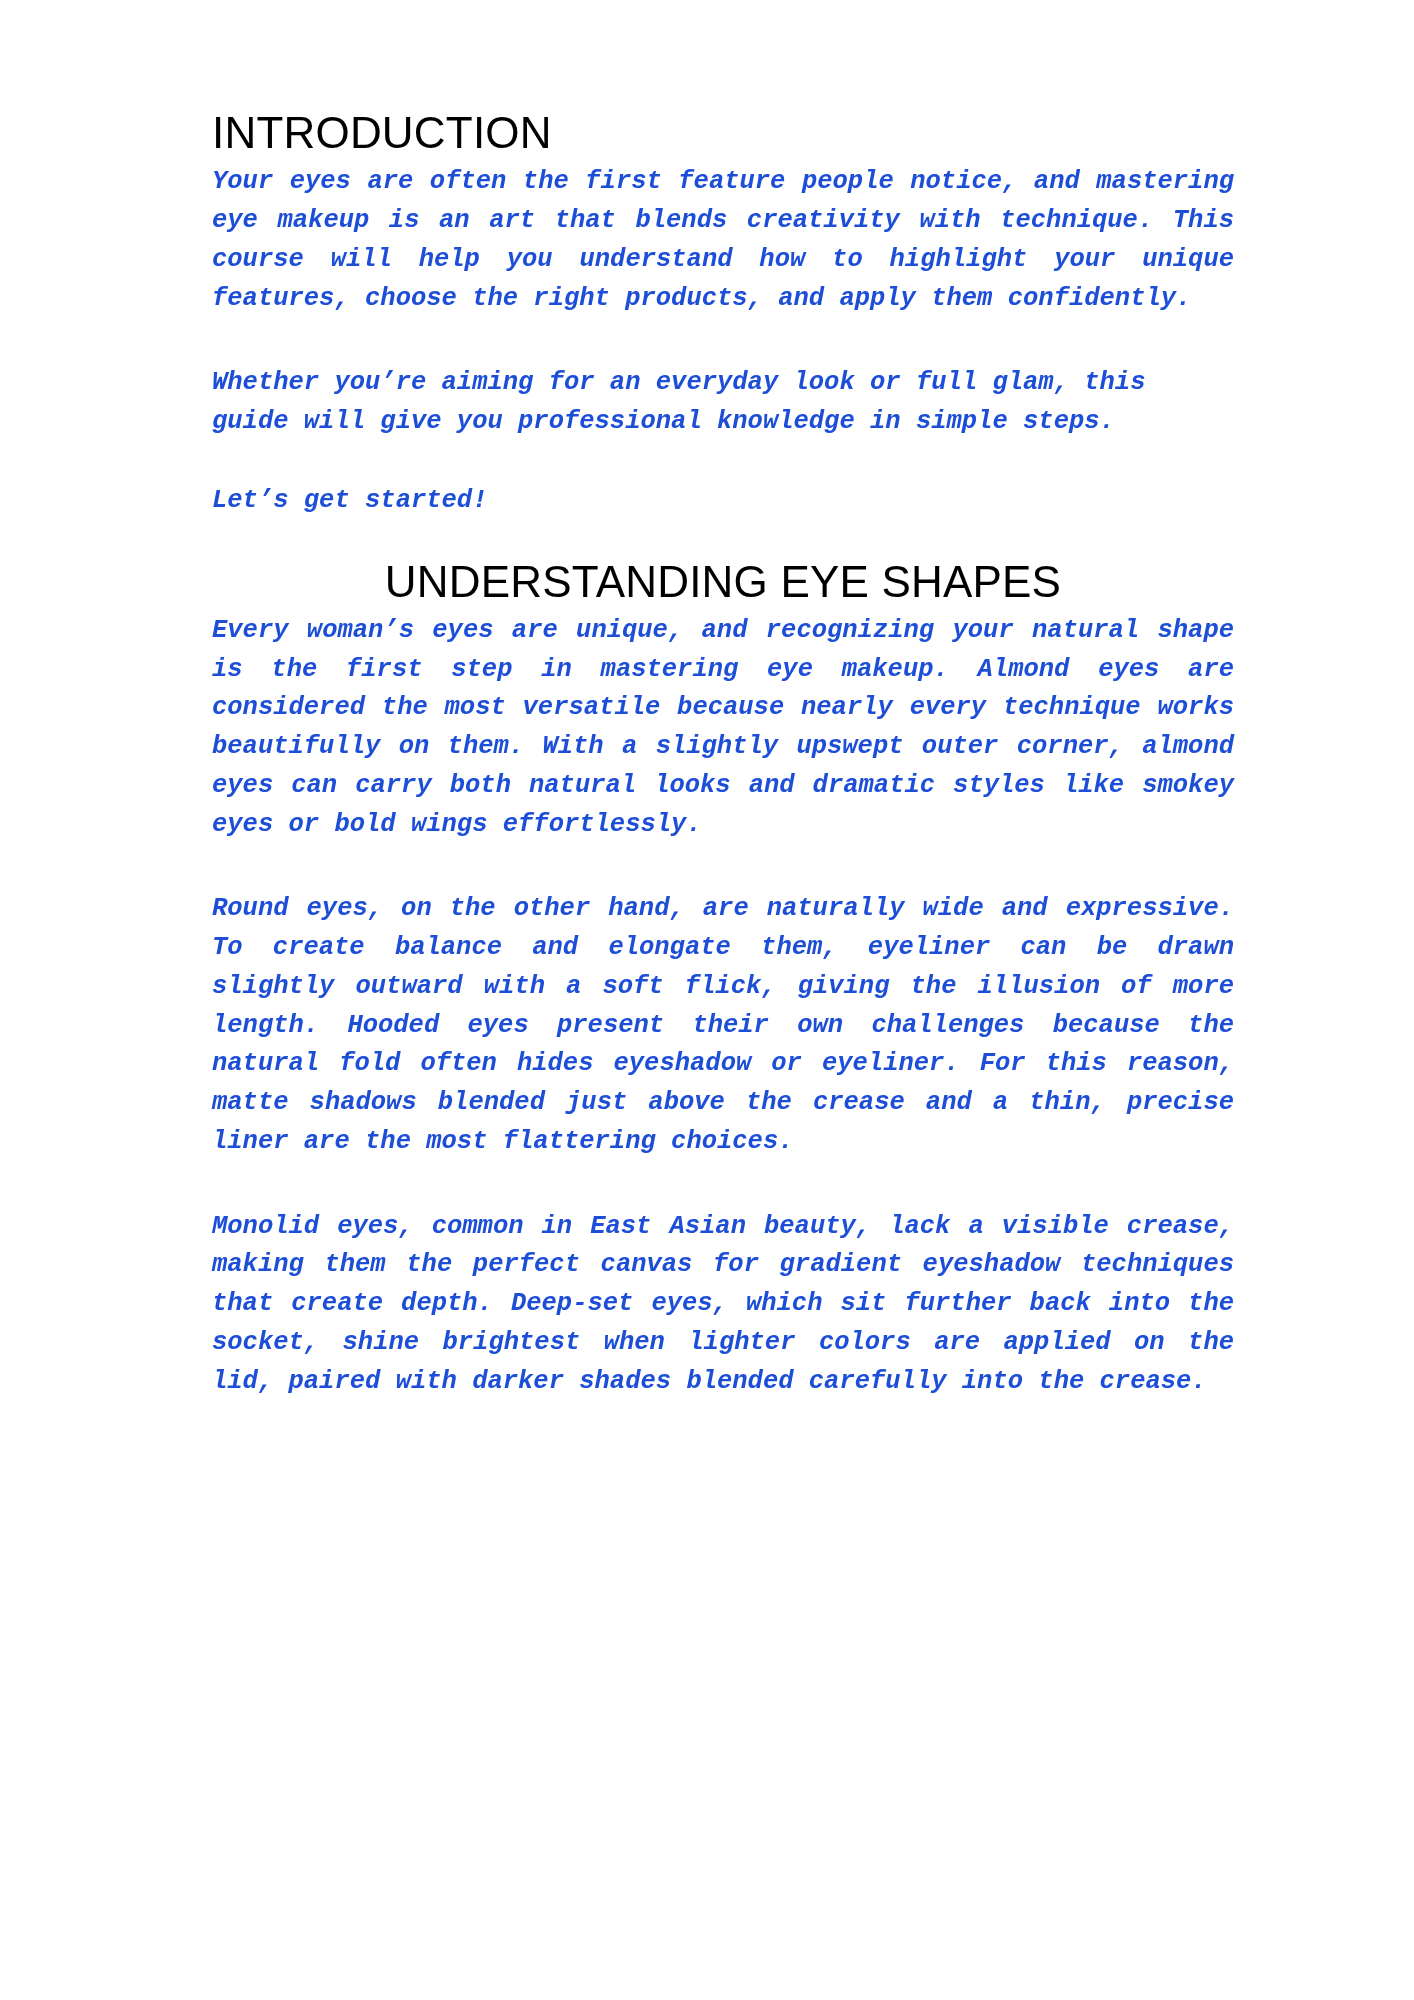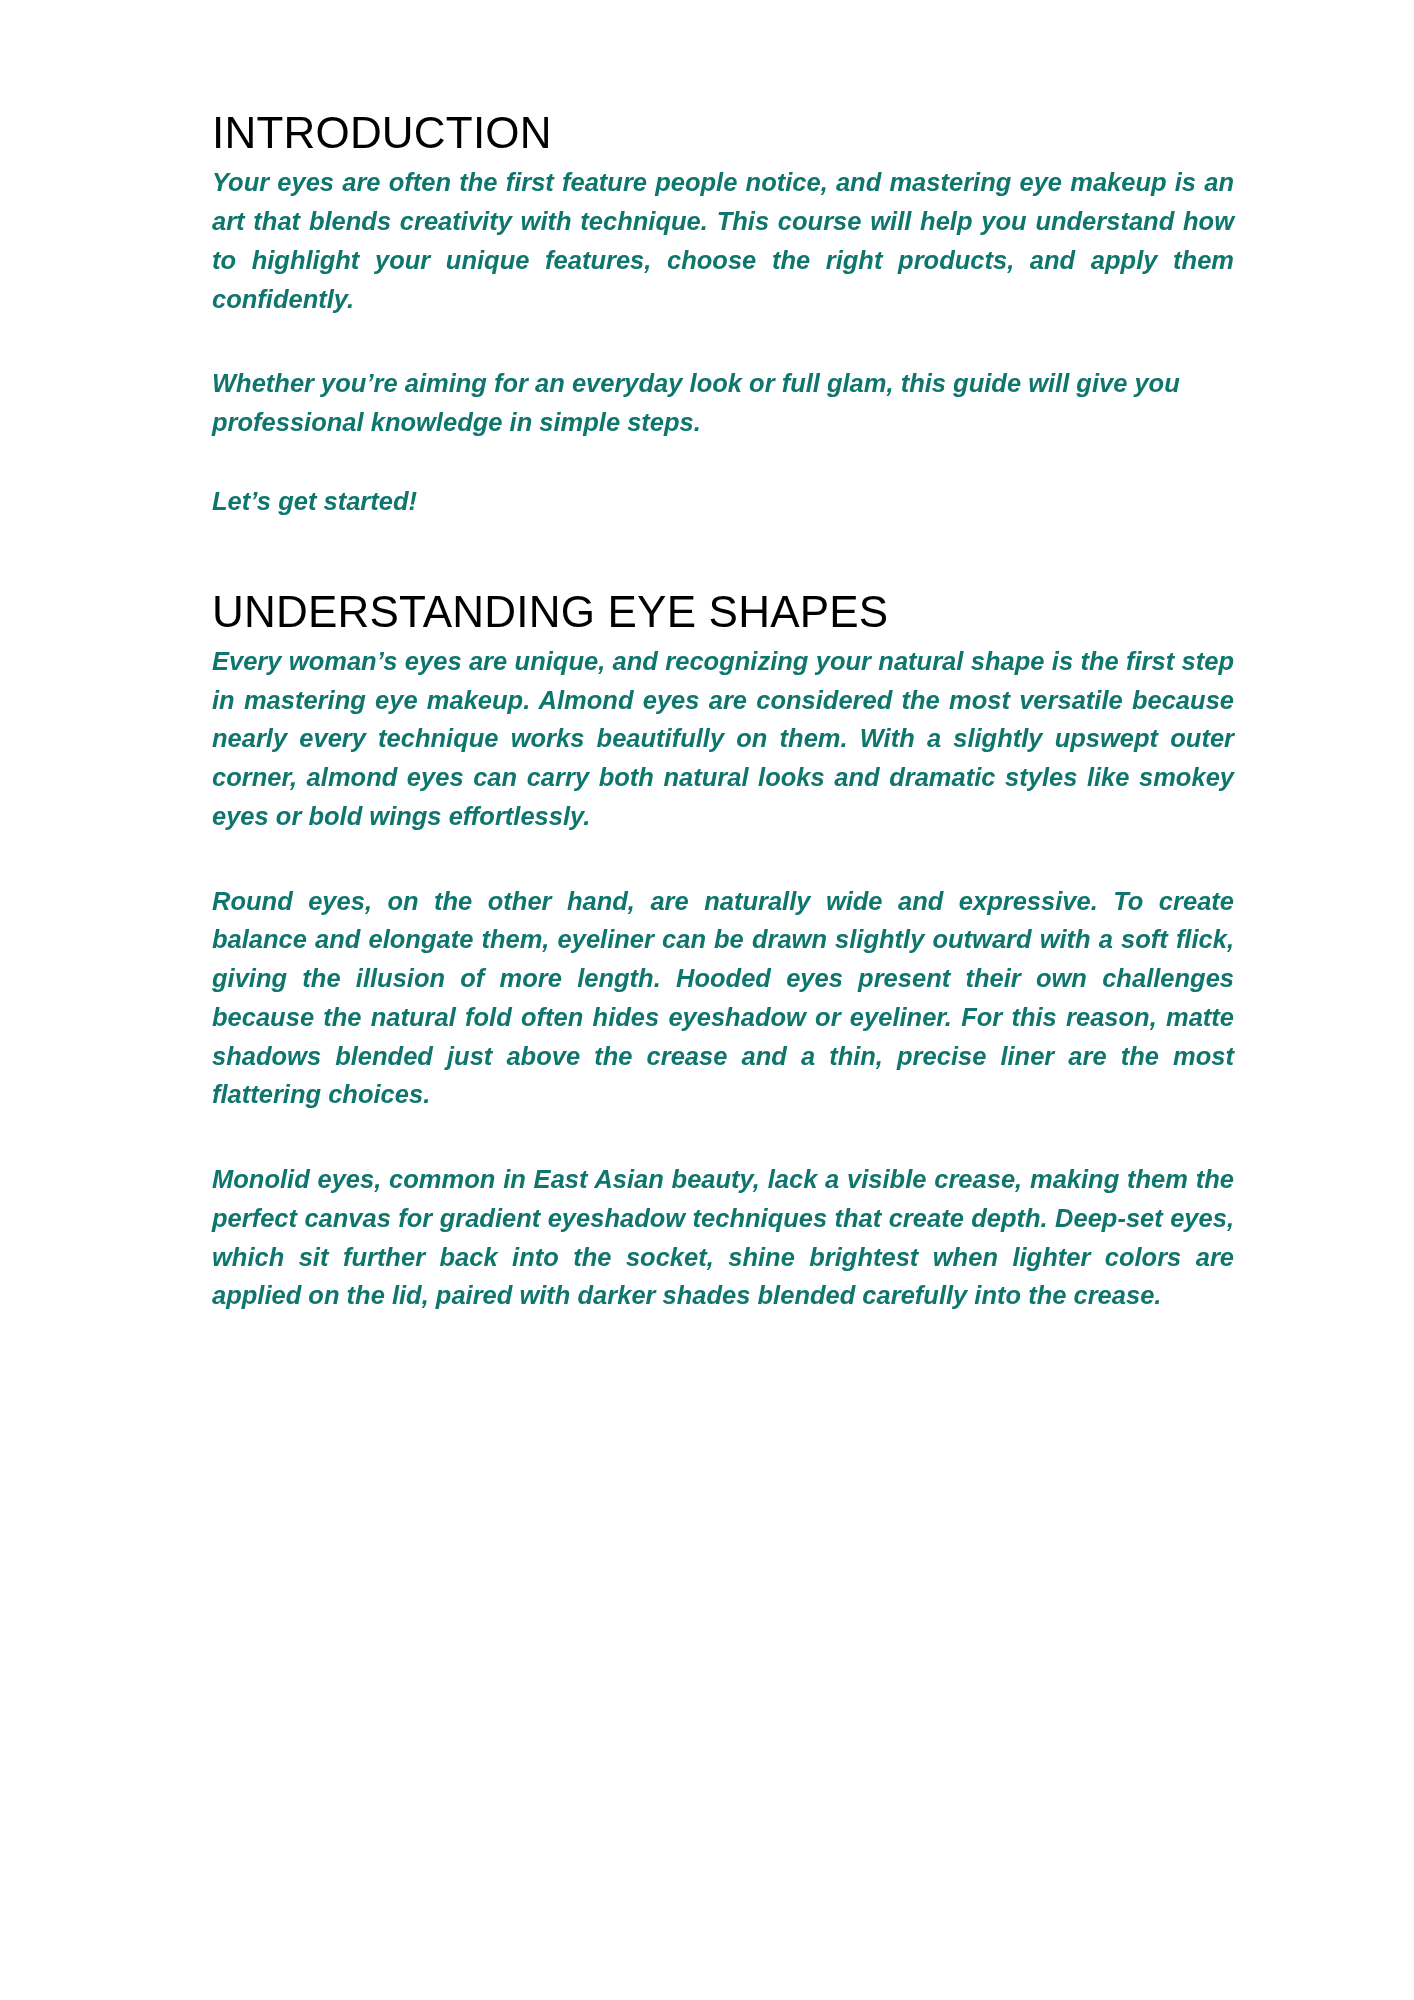--- a/index.html
+++ b/index.html
@@ -29,31 +29,32 @@
     font-family: "Liberation Sans", sans-serif;
     font-size: 44px;
     font-weight: normal;
     letter-spacing: 0.2px;
     line-height: 1.12;
     margin: 0 0 6px 0;
     padding: 0;
     color: #000000;
   }
   h1.section-heading.second {
-    margin-top: 66px;
+    margin-top: 36px;
+    text-align: center;
   }
   p.body-par {
-    font-family: Liberation Sans, sans-serif;
+    font-family: Liberation Mono, monospace;
     font-size: 25.5px;
     font-weight: bold;
     font-style: italic;
     line-height: 1.52;
     margin: 0 0 0 0;
     padding: 0;
-    color: #0f766e;
+    color: #1d4ed8;
     text-align: justify;
     text-justify: inter-word;
   }
   p.body-par.no-justify {
     text-align: left;
   }
   .par-gap {
     height: 46px;
   }
   .par-gap.small {

